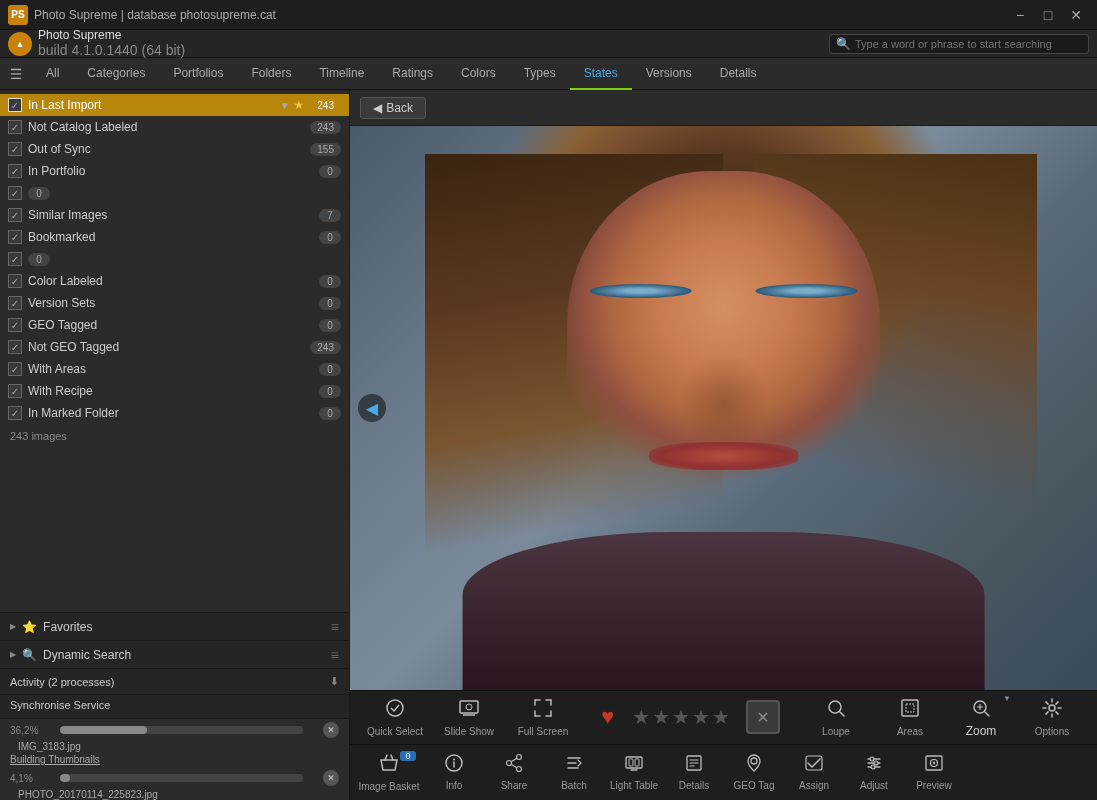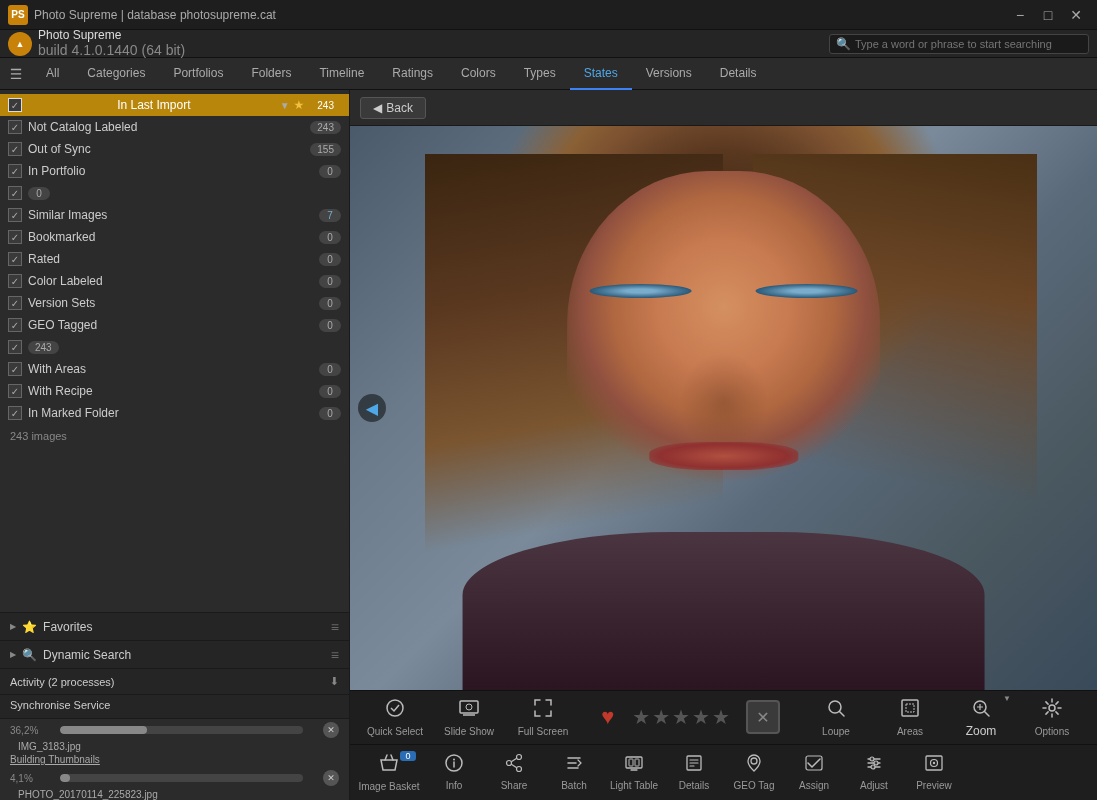--- a/index.html
+++ b/index.html
@@ -104,21 +104,21 @@
       color: #aaa; font-size: 14px; cursor: pointer; margin-right: 4px;
     }
     .nav-tab {
       padding: 0 14px;
       height: 32px;
       display: flex; align-items: center;
       font-size: 12px; color: #aaa;
       cursor: pointer;
       border-bottom: 2px solid transparent;
     }
-    .nav-tab.active { color: #4ea8e8; border-bottom: 2px solid #3b82f6; }
+    .nav-tab.active { color: #4ea8e8; border-bottom: 2px solid #84cc16; }
 
     
     #main {
       display: flex;
       height: calc(800px - 30px - 28px - 32px);
     }
 
     
     #sidebar {
       width: 350px;
@@ -139,21 +139,21 @@
     #sidebar-list::-webkit-scrollbar-thumb { background: #555; border-radius: 3px; }
 
     .list-item {
       display: flex;
       align-items: center;
       padding: 3px 8px;
       height: 22px;
       cursor: pointer;
     }
     .list-item.active { background: #b8860b; }
-    .list-item.active .item-label { color: #fff; text-align: center; }
+    .list-item.active .item-label { color: #fff; }
 
     .list-item .checkbox {
       width: 14px; height: 14px;
       border: 1px solid #666;
       background: #3a3a3a;
       margin-right: 6px;
       display: flex; align-items: center; justify-content: center;
       flex-shrink: 0;
       font-size: 10px; color: #aaa;
     }
@@ -563,21 +563,20 @@
       </div>
 
       <div class="list-item">
         <div class="checkbox">✓</div>
         <span class="item-label">Bookmarked</span>
         <span class="item-badge">0</span>
       </div>
 
       <div class="list-item">
         <div class="checkbox">✓</div>
-        <span class="item-label">Rated</span>
         <span class="item-badge">0</span>
       </div>
 
       <div class="list-item">
         <div class="checkbox">✓</div>
         <span class="item-label">Color Labeled</span>
         <span class="item-badge">0</span>
       </div>
 
       <div class="list-item">
@@ -587,20 +586,21 @@
       </div>
 
       <div class="list-item">
         <div class="checkbox">✓</div>
         <span class="item-label">GEO Tagged</span>
         <span class="item-badge">0</span>
       </div>
 
       <div class="list-item">
         <div class="checkbox">✓</div>
+        <span class="item-label">Not GEO Tagged</span>
         <span class="item-badge">243</span>
       </div>
 
       <div class="list-item">
         <div class="checkbox">✓</div>
         <span class="item-label">With Areas</span>
         <span class="item-badge">0</span>
       </div>
 
       <div class="list-item">

